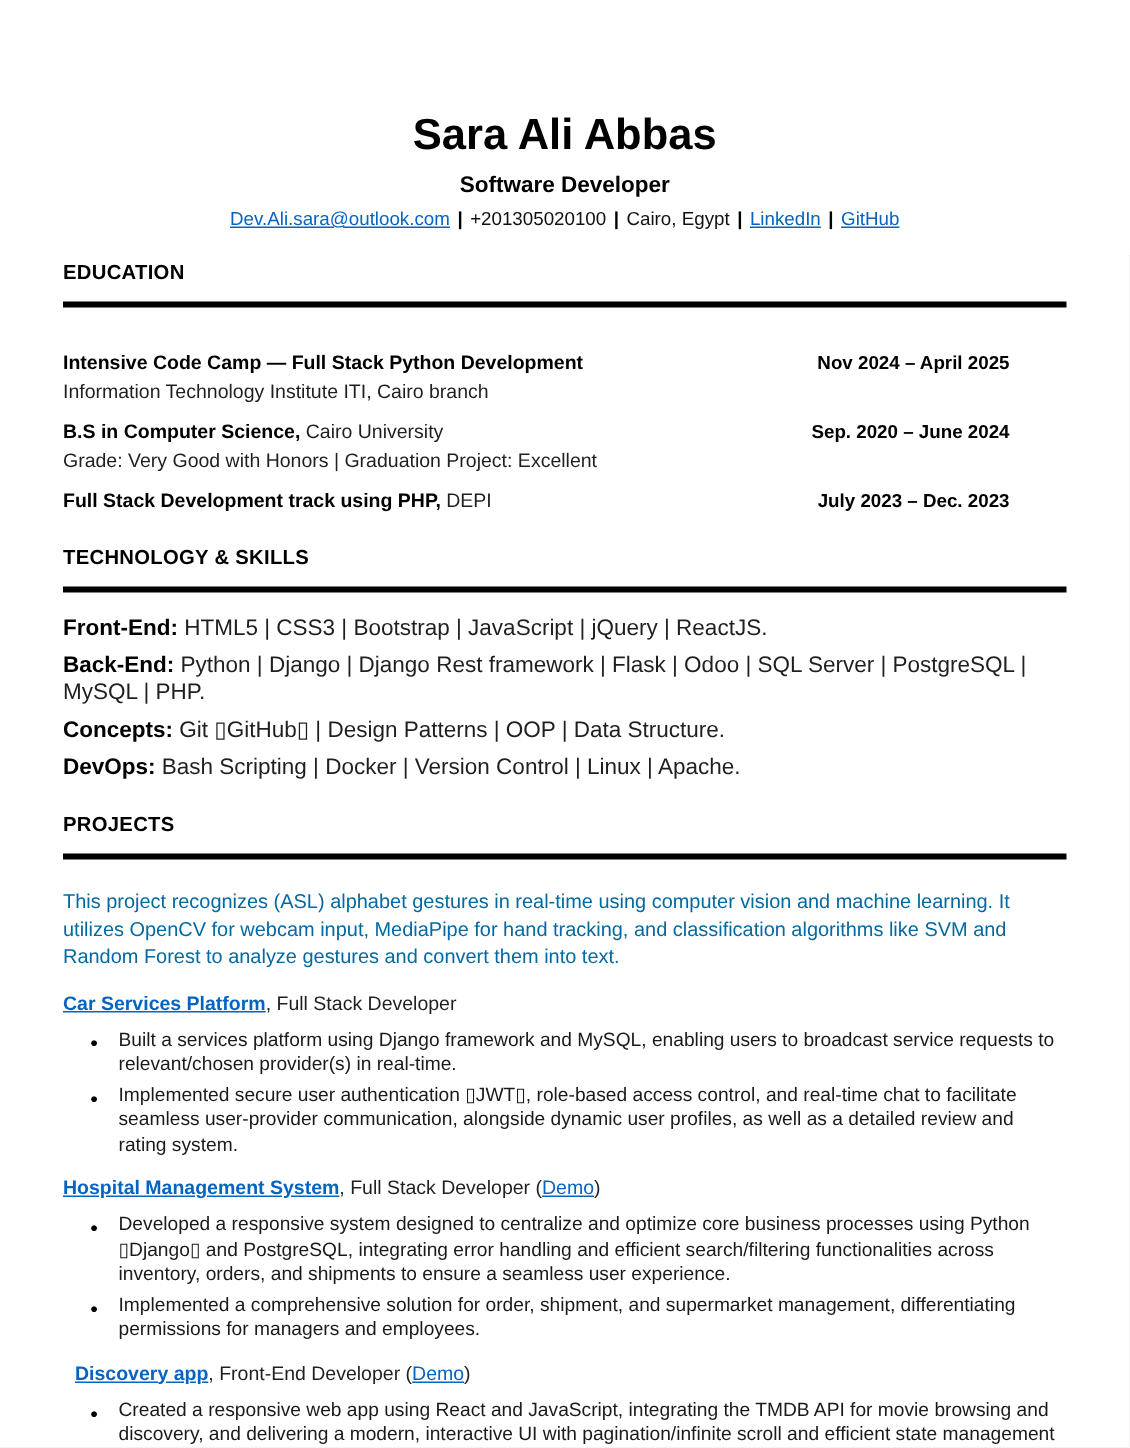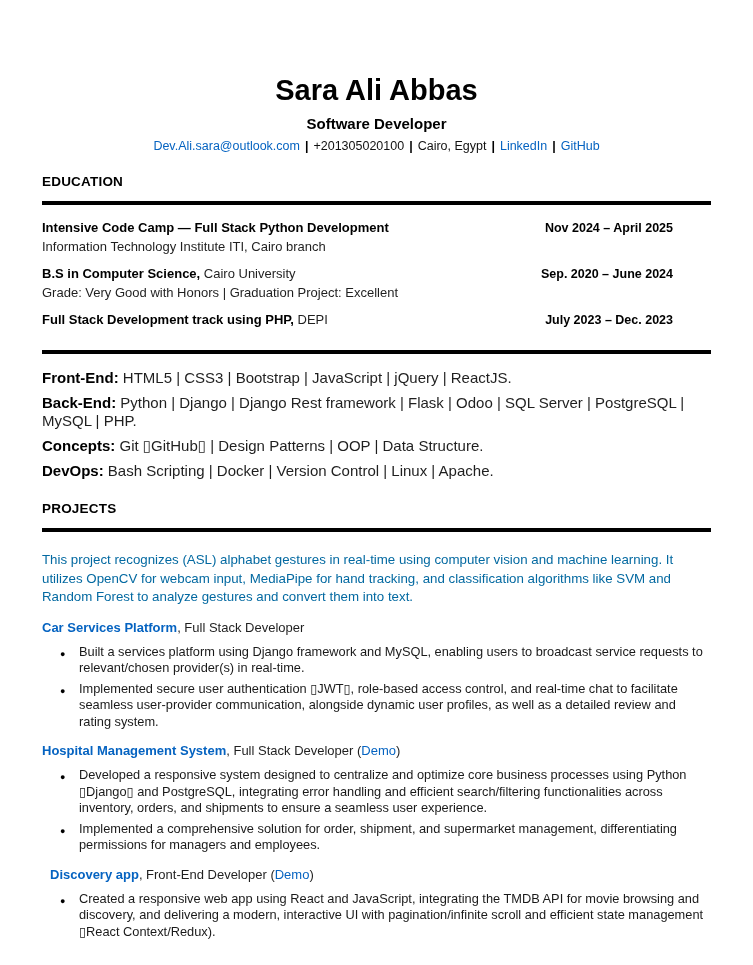--- a/index.html
+++ b/index.html
@@ -8,36 +8,36 @@
     width: 753px; height: 965px;
     margin: 0 auto;
     background: #ffffff;
     position: relative;
     overflow: hidden;
     font-family: "Liberation Sans", "DejaVu Sans", sans-serif;
     color: #1f1f1f;
     padding: 74px 42px 0 42px;
   }
   .b { font-weight: bold; color: #000; }
-  .link { color: #0563C1; cursor: pointer; }
+  .link { color: #0563C1; text-decoration: underline; cursor: pointer; }
 
   
   .header { text-align: center; }
   .name { font-size: 29px; font-weight: bold; color: #000; line-height: 33px; }
   .job-title { font-size: 15px; font-weight: bold; color: #000; margin-top: 9px; line-height: 16px; }
   .contact { font-size: 12.5px; margin-top: 7px; line-height: 14px; color: #111; }
   .contact .sep { font-weight: bold; margin: 0 5px; color: #000; }
 
   
   section { margin-top: 21px; }
   h2 { font-size: 13.5px; font-weight: bold; color: #000; letter-spacing: 0.2px; line-height: 15px; }
   .rule { border-top: 4px solid #000; margin-top: 12px; }
 
   
-  .edu-list { margin-top: 14px; }
+  .edu-list { margin-top: 28px; }
   .edu-entry { margin-bottom: 9px; }
   .edu-row { display: flex; justify-content: space-between; align-items: baseline; }
   .edu-title { font-size: 13px; line-height: 18px; }
   .edu-date { font-size: 12.5px; font-weight: bold; color: #000; white-space: nowrap; padding-right: 38px; }
   .edu-sub { font-size: 13px; line-height: 18px; margin-top: 1px; }
 
   
   .skill-list { margin-top: 15px; }
   .skill-line { font-size: 15px; line-height: 18px; margin-bottom: 7px; }
 
@@ -99,20 +99,21 @@
         <div class="edu-row">
           <div class="edu-title"><span class="b">Full Stack Development track using PHP,</span><span> DEPI</span></div>
           <div class="edu-date">July 2023 –  Dec. 2023</div>
         </div>
       </div>
 
     </div>
   </section>
 
   <section>
+    <h2>TECHNOLOGY &amp; SKILLS</h2>
     <div class="rule"></div>
     <div class="skill-list">
       <div class="skill-line"><span class="b">Front-End:</span><span> HTML5 | CSS3 | Bootstrap | JavaScript | jQuery | ReactJS.</span></div>
       <div class="skill-line"><span class="b">Back-End:</span><span> Python | Django | Django Rest framework | Flask | Odoo | SQL Server | PostgreSQL | MySQL | PHP.</span></div>
       <div class="skill-line"><span class="b">Concepts:</span><span> Git ▯GitHub▯ | Design Patterns | OOP | Data Structure.</span></div>
       <div class="skill-line"><span class="b">DevOps:</span><span> Bash Scripting | Docker | Version Control | Linux | Apache.</span></div>
     </div>
   </section>
 
   <section>

